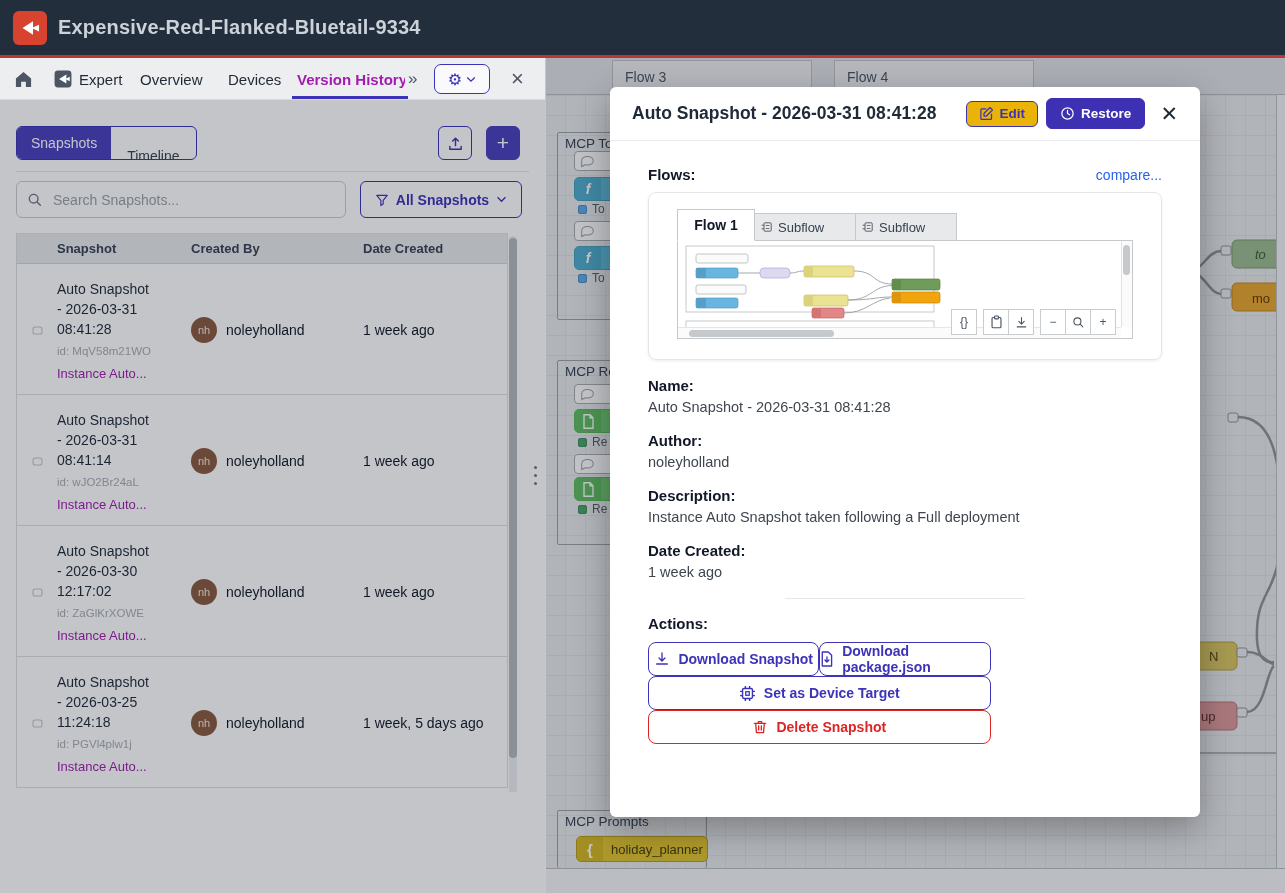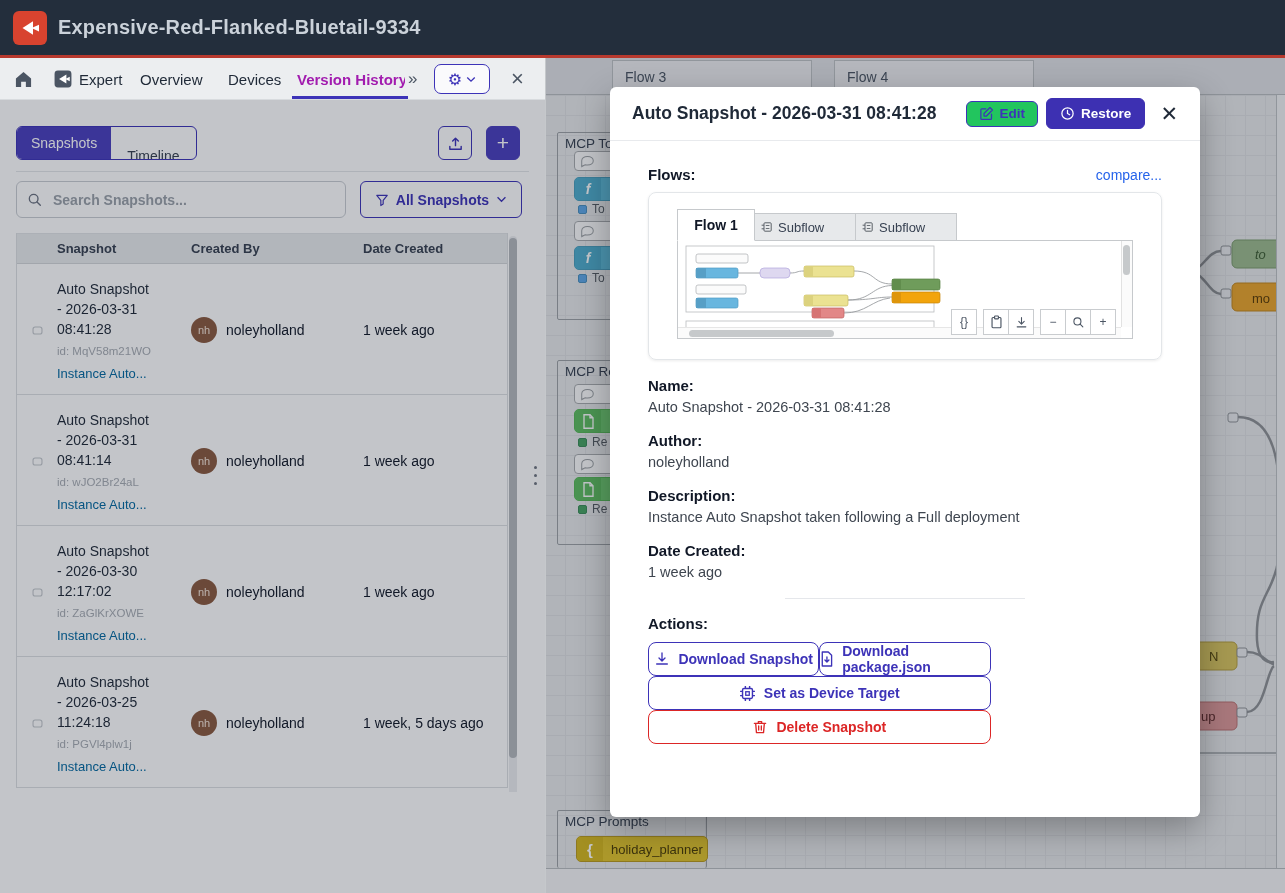--- a/index.html
+++ b/index.html
@@ -52,49 +52,49 @@
   .dim-body{left:0;top:42px;width:545px;height:793px;z-index:7;}
 
   .toggle{position:absolute;left:16px;top:26px;height:34px;border:1px solid #3D33B8;border-radius:6px;display:flex;overflow:hidden;background:#fff;}
   .toggle .seg1{background:#4A3FBE;color:#fff;font-size:14px;padding:0 14px;display:flex;align-items:center;cursor:pointer;}
   .toggle .seg2{color:#374151;font-size:14px;padding:0 16px;display:flex;align-items:center;cursor:pointer;margin-top:25px;}
   .icon-btn{position:absolute;top:26px;width:34px;height:34px;border-radius:6px;display:flex;align-items:center;justify-content:center;cursor:pointer;}
   .upload-btn{left:438px;border:1px solid #3D33B8;background:#fff;color:#3D33B8;}
   .plus-btn{left:486px;background:#4A3FBE;color:#fff;font-size:21px;border:1px solid #4A3FBE;}
   .dw-hr{position:absolute;left:16px;top:71px;width:513px;height:0;border-top:1px solid #E3E6E9;}
   .search{position:absolute;left:16px;top:81px;width:330px;height:37px;border:1px solid #C9CDD2;border-radius:6px;display:flex;align-items:center;padding:0 10px;gap:8px;color:#6B7280;background:#fff;}
-  .search input{border:none;outline:none;flex:1;font-size:14px;color:#374151;background:transparent;font-weight:bold;}
+  .search input{border:none;outline:none;flex:1;font-size:14px;color:#374151;background:transparent;}
   .search input::placeholder{color:#9AA1A9;}
   .filter{position:absolute;left:360px;top:81px;width:162px;height:37px;border:1px solid #3D33B8;border-radius:6px;display:flex;align-items:center;justify-content:center;gap:7px;color:#3D33B8;font-size:14px;font-weight:bold;cursor:pointer;background:#fff;}
 
   .snap-table{position:absolute;left:16px;top:133px;width:492px;border-left:1px solid #DCDFE2;border-right:1px solid #DCDFE2;}
   .t-head{display:grid;grid-template-columns:40px 134px 172px 146px;background:#E9EBEC;height:31px;align-items:center;font-size:13px;font-weight:bold;color:#374151;border-bottom:1px solid #D3D6D9;border-top:1px solid #E0E3E6;}
   .t-row{display:grid;grid-template-columns:40px 134px 172px 146px;background:#fff;border-bottom:1px solid #DCDFE2;padding:15px 0 13px 0;cursor:pointer;}
   .c-icon{display:flex;align-items:center;justify-content:center;color:#C3C7CC;}
   .c-snap{padding-right:8px;}
   .row-title{font-size:14px;line-height:20px;color:#1F2937;max-width:96px;}
   .row-id{font-size:11.5px;line-height:15px;color:#A7ACB3;margin-top:5px;max-width:104px;word-break:break-word;}
   .t-row:first-of-type .row-id{max-width:78px;}
-  .row-meta{font-size:13px;color:#0369a1;margin-top:7px;white-space:nowrap;}
+  .row-meta{font-size:13px;color:#a21caf;margin-top:7px;white-space:nowrap;}
   .c-user{display:flex;align-items:center;gap:9px;}
   .t-row .c-user,.t-row .c-date{align-self:center;}
   .avatar{width:26px;height:26px;border-radius:50%;background:#8A5A3F;color:#F3E3D7;font-size:11px;display:flex;align-items:center;justify-content:center;flex:none;}
   .user-name{font-size:14px;color:#111827;}
   .c-date{font-size:14px;color:#111827;}
   .dw-scroll{position:absolute;left:509px;top:136px;width:8px;height:657px;border-radius:4px;background:#EDEEF0;}
   .dw-thumb{position:absolute;left:0;top:2px;width:8px;height:520px;border-radius:4px;background:#B4B8BD;}
   .drag-dots{position:absolute;left:534px;top:366px;display:flex;flex-direction:column;gap:5px;}
   .drag-dots i{width:3px;height:3px;border-radius:50%;background:#6F7680;}
 
   
   .modal{position:absolute;left:610px;top:87px;width:590px;height:730px;background:#fff;border-radius:6px;box-shadow:0 12px 34px rgba(0,0,0,.30);z-index:20;overflow:hidden;}
   .m-header{height:54px;display:flex;align-items:center;padding:0 22px;border-bottom:1px solid #E8EAED;}
   .m-title{font-size:17.5px;font-weight:bold;color:#1F2937;flex:1;}
   .btn{display:flex;align-items:center;justify-content:center;gap:6px;border-radius:6px;font-size:13.5px;font-weight:bold;cursor:pointer;}
-  .btn-outline{border:1px solid #3D33B8;color:#3D33B8;background:#22c55e;height:21px;padding:12px 12px;}
+  .btn-outline{border:1px solid #3D33B8;color:#3D33B8;background:#eab308;height:21px;padding:12px 12px;}
   .btn-solid{background:#3D30B2;color:#fff;border:1px solid #3D30B2;height:31px;padding:0 13px;margin-left:8px;}
   .m-close{margin-left:15px;font-size:21px;color:#1F2937;cursor:pointer;}
   .m-body{padding:0 38px;}
   .flows-row{display:flex;align-items:baseline;margin-top:25px;}
   .sec-label{font-size:15px;font-weight:bold;color:#111827;}
   .compare{margin-left:auto;font-size:14px;color:#2563EB;cursor:pointer;}
   .pv-card{margin-top:9px;border:1px solid #E3E6E9;border-radius:8px;box-shadow:0 1px 3px rgba(0,0,0,.08);padding:16px 28px;height:168px;}
   .pv-tabs{display:flex;position:relative;z-index:2;margin-bottom:-1px;align-items:flex-end;height:32px;}
   .pv-tab1{width:78px;height:32px;background:#fff;border:1px solid #C6C9CC;border-bottom:1px solid #fff;display:flex;align-items:center;justify-content:center;font-size:14px;font-weight:bold;color:#111827;}
   .pv-tab{width:101px;height:28px;background:#E7E9EB;border:1px solid #C6C9CC;border-left:none;display:flex;align-items:center;gap:5px;padding-left:6px;font-size:13px;color:#374151;white-space:nowrap;overflow:hidden;}

